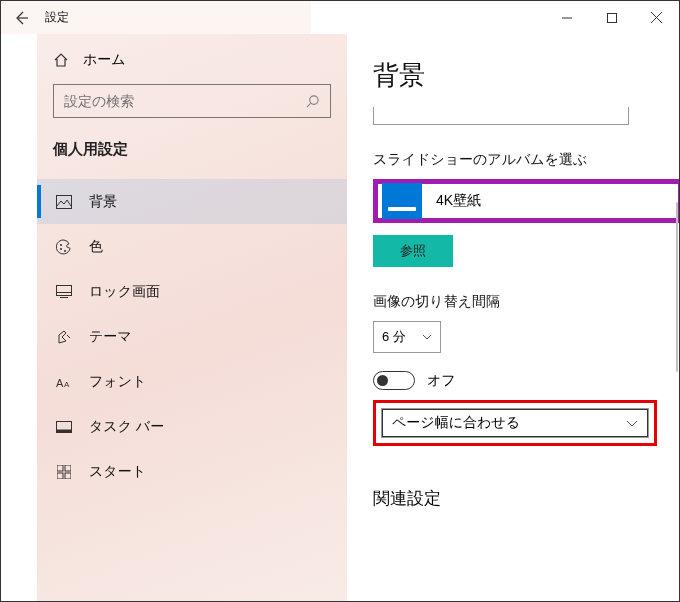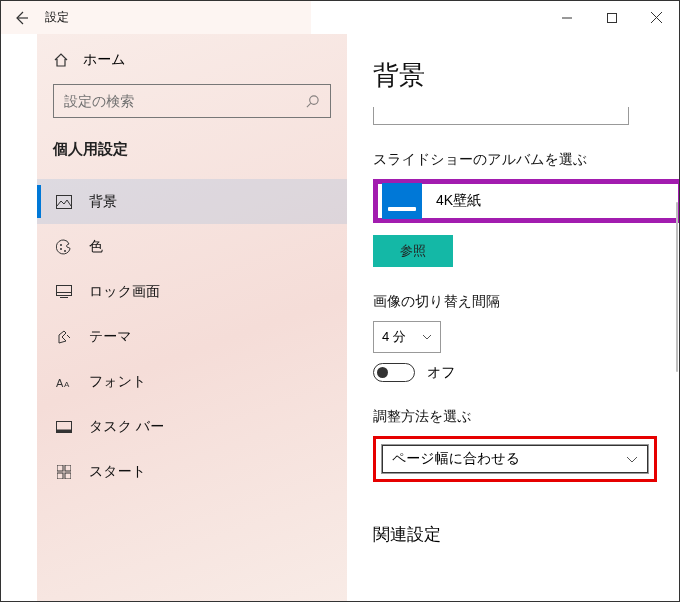--- a/index.html
+++ b/index.html
@@ -37,21 +37,21 @@
 
   .album-row { margin-top: 10px; width: 310px; height: 44px; display:flex; align-items:center; gap:14px; border:5px solid #a21caf; padding:4px; cursor:pointer; }
   .album-thumb { width:40px; height:36px; background:#0078d7; position:relative; }
   .album-thumb::after { content:""; position:absolute; left:6px; right:6px; bottom:8px; height:4px; background:#fff; border-radius:1px; }
   .album-label { font-size:14px; }
 
   .browse-btn { margin-top: 12px; width: 80px; height: 32px; background:#14b8a6; border:none; font-size:13px; color:#222; cursor:pointer; }
 
   .interval-select { margin-top: 10px; width: 68px; height: 32px; border:1px solid #999; display:flex; align-items:center; justify-content:space-between; padding:0 8px; cursor:pointer; font-size:13px; }
 
-  .toggle-row { margin-top: 10px; display:flex; align-items:center; gap:12px;text-align:center; }
+  .toggle-row { margin-top: 18px; display:flex; align-items:center; gap:12px;text-align:center; }
   .toggle { width:42px; height:19px; border:1px solid #333; border-radius:10px; position:relative; cursor:pointer; }
   .toggle::after { content:""; position:absolute; left:3px; top:3px; width:11px; height:11px; border-radius:50%; background:#333; }
   .toggle-label { font-size:14px; }
 
   .fit-wrap { margin-top: 10px; width: 284px; padding:5px; border:3px solid #e60000; }
   .fit-select { height: 30px; border:1px solid #999; display:flex; align-items:center; justify-content:space-between; padding:0 10px; cursor:pointer; font-size:14px; box-shadow: inset 0 0 0 1px #333; }
 
   .related-title { margin-top: 41px; font-size: 17px; font-weight:400; }
 
   .scrollbar-track { position:absolute; right:1px; top:33px; bottom:1px; width:4px; }
@@ -185,32 +185,31 @@
 
     <div class="subhead">スライドショーのアルバムを選ぶ</div>
     <div class="album-row">
       <div class="album-thumb"></div>
       <div class="album-label">4K壁紙</div>
     </div>
     <button class="browse-btn">参照</button>
 
     <div class="subhead">画像の切り替え間隔</div>
     <div class="interval-select">
-      <span>4 分</span>
+      <span>6 分</span>
       <svg width="10" height="6" viewBox="0 0 10 6">
           <path d="M1 1 L5 5 L9 1" stroke="#555" fill="none"></path>
         </svg>
     </div>
 
     <div class="toggle-row">
       <div class="toggle"></div>
       <div class="toggle-label">オフ</div>
     </div>
 
-    <div class="subhead">調整方法を選ぶ</div>
     <div class="fit-wrap">
       <div class="fit-select">
         <span>ページ幅に合わせる</span>
         <svg width="12" height="7" viewBox="0 0 12 7">
             <path d="M1 1 L6 6 L11 1" stroke="#555" fill="none"></path>
           </svg>
       </div>
     </div>
 
     <div class="related-title">関連設定</div>

